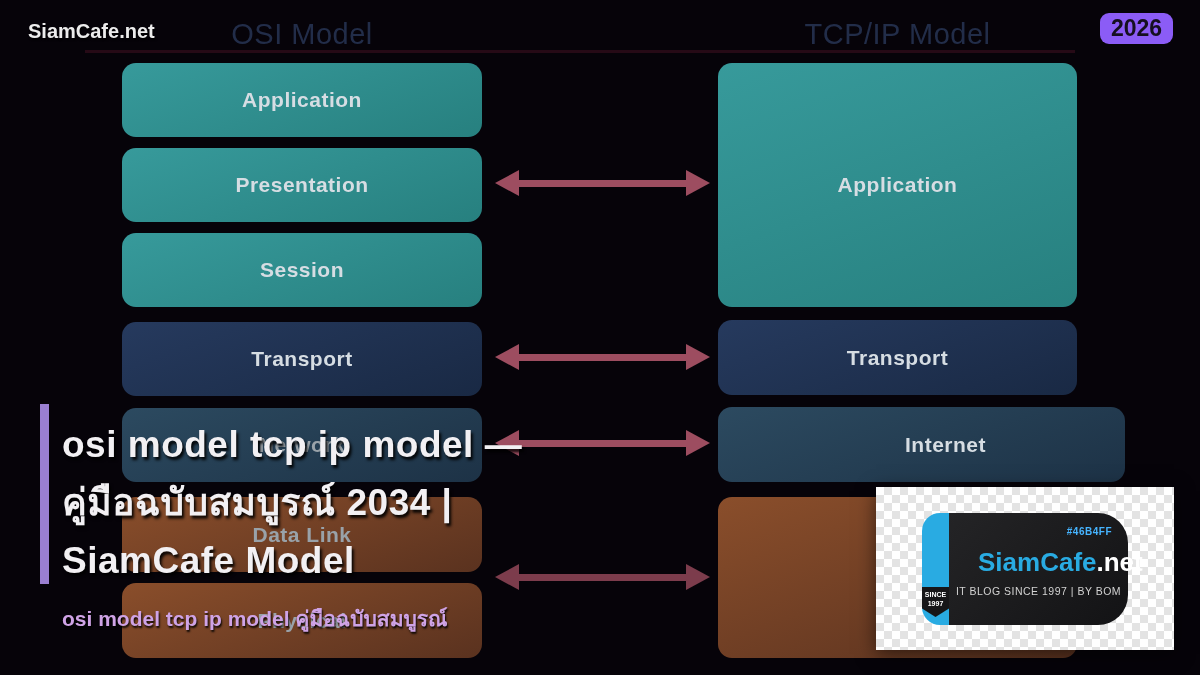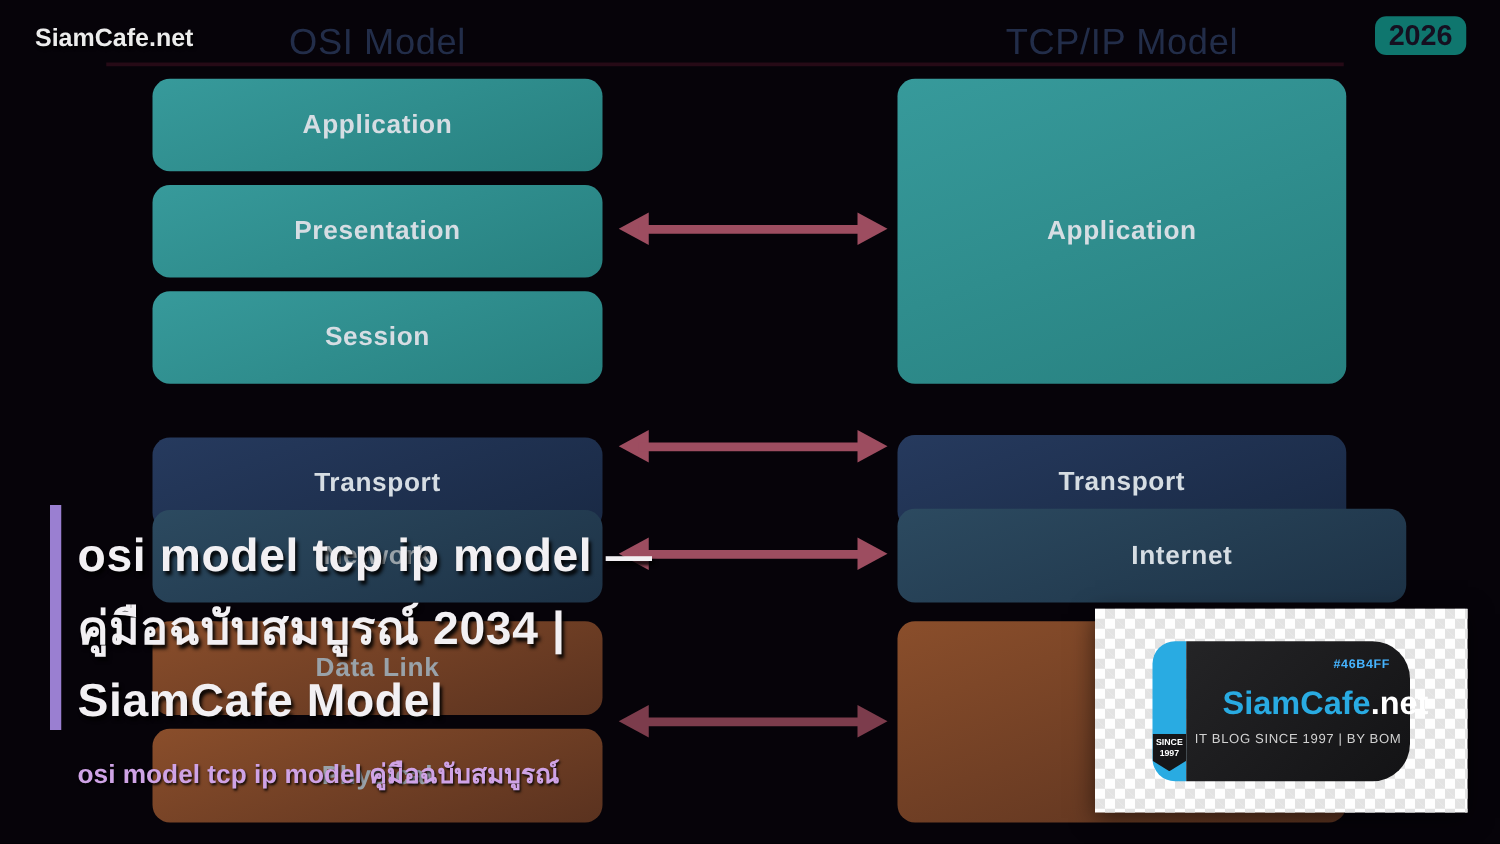--- a/index.html
+++ b/index.html
@@ -18,33 +18,33 @@
     color:#222d49; text-align:center; letter-spacing:.5px;
   }
   .heading-osi{left:122px; width:360px;}
   .heading-tcp{left:718px; width:359px;}
   .header-rule{
     position:absolute; left:85px; top:50px; width:990px; height:3px;
     background:#2e0d1a; opacity:.8;
   }
   .year-badge{
     position:absolute; left:1100px; top:13px; width:73px; height:31px;
-    background:#0f766e; border-radius:9px; color:#150f20; font-size:23px;
+    background:#8b5cf6; border-radius:9px; color:#150f20; font-size:23px;
     font-weight:bold; display:flex; align-items:center; justify-content:center;
     z-index:20;
   }
   
   .layer{
     position:absolute; border-radius:14px; display:flex; align-items:center;
     justify-content:center; font-size:21px; color:#d6dde3; letter-spacing:.5px;font-weight:bold;
   }
   .col-osi{left:122px; width:360px;}
   .col-tcp{left:718px; width:359px;}
   .teal {background:linear-gradient(160deg,#379a9b,#27807f);}
-  .navy {background:linear-gradient(160deg,#263a5e,#192944);margin-top:28px;}
+  .navy {background:linear-gradient(160deg,#263a5e,#192944);}
   .slate{background:linear-gradient(160deg,#2c4a60,#1d3246);}
   .brown{background:linear-gradient(160deg,#8a4e2b,#5a321f);}
   .muted{color:#99a2a9;}
   .osi-1{top:63px;  height:74px;}
   .osi-2{top:148px; height:74px;}
   .osi-3{top:233px; height:74px;}
   .osi-4{top:322px; height:74px;}
   .osi-5{top:408px; height:74px;}
   .osi-6{top:497px; height:75px;}
   .osi-7{top:583px; height:75px;}

